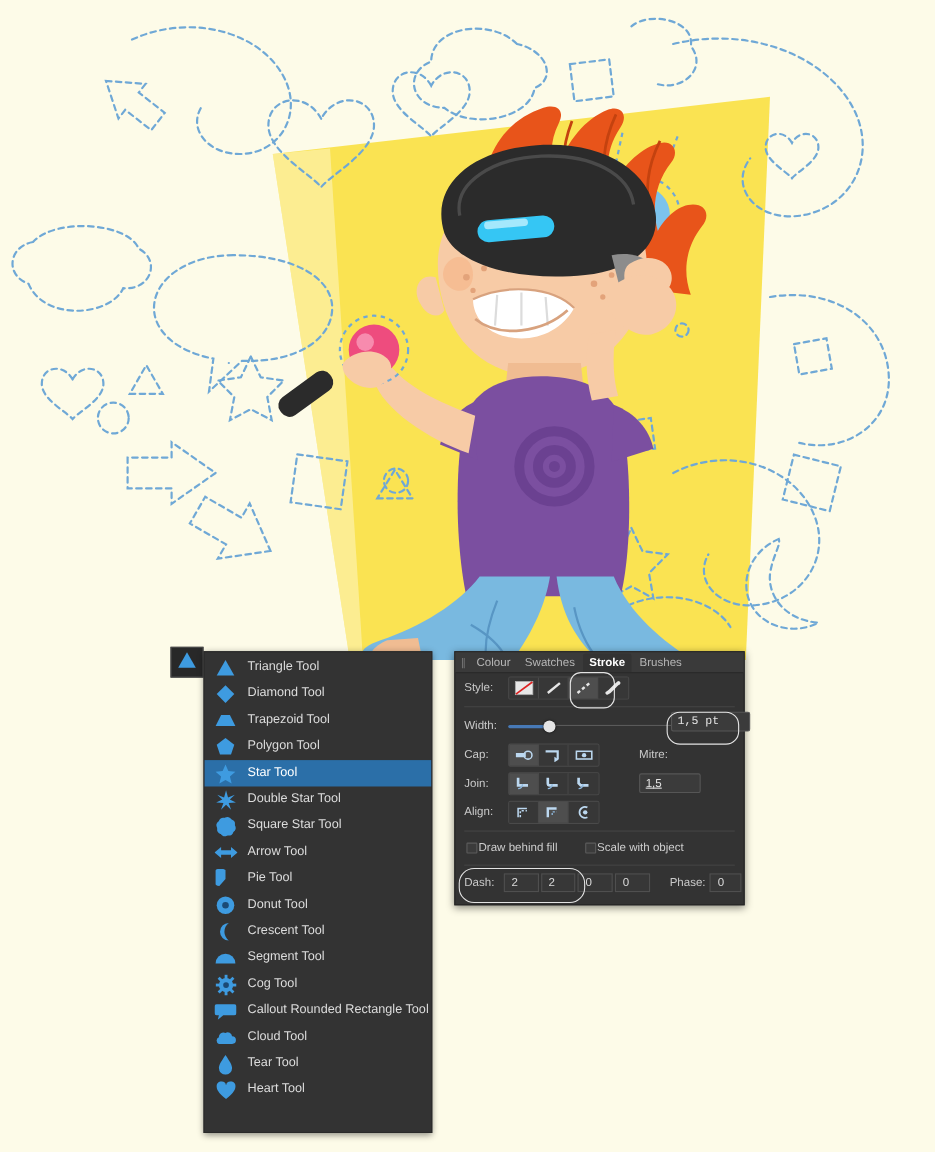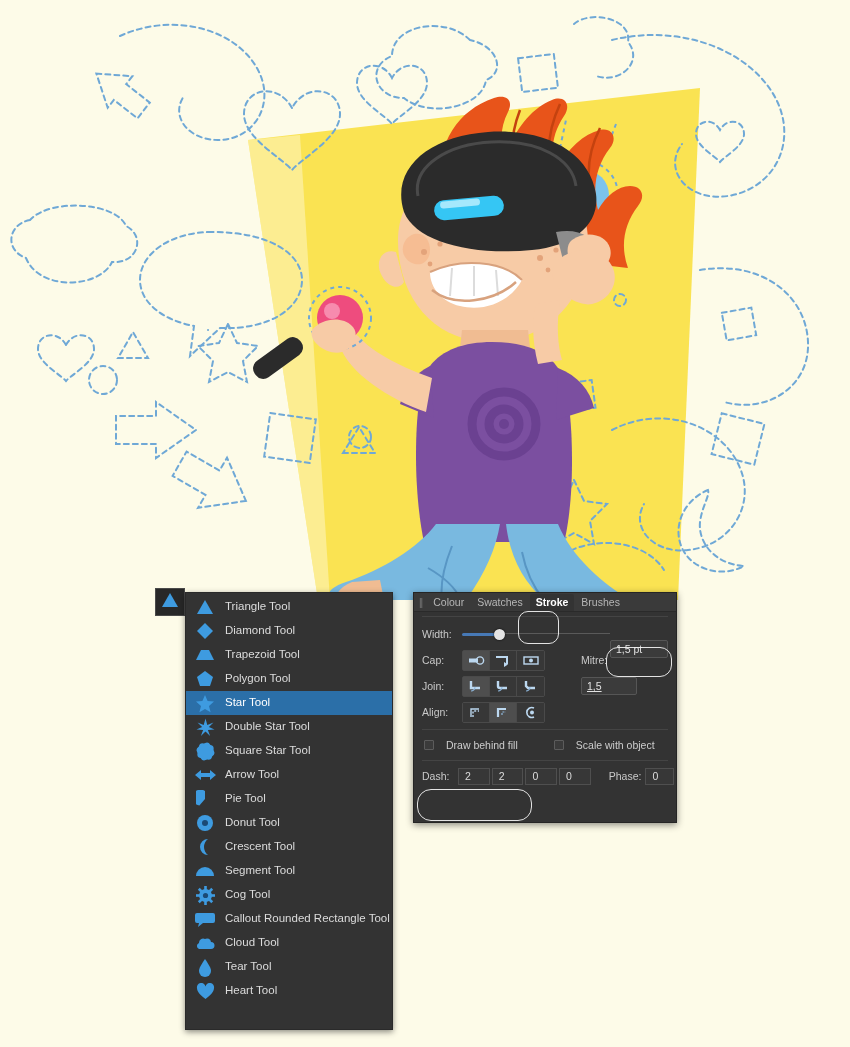--- a/index.html
+++ b/index.html
@@ -90,21 +90,21 @@
     color: #e3e3e3; font-size: 10.5px; height: 18px;
     display: flex; align-items: center; padding: 0 5px;
   }
 
   
   .ring {
     position: absolute; border: 1.6px solid #f2f2f2; border-radius: 13px;
     pointer-events: none; opacity: .92;
   }
 
-  .chk-row { display: flex; align-items: center; height: 22px; padding-left: 10px; gap: 12px; }
+  .chk-row { display: flex; align-items: center; height: 22px; padding-left: 10px; gap: 1px; }
   .cbox { width: 10px; height: 10px; background: #3b3b3b; border: 1px solid #5c5c5c; border-radius: 1px; flex: 0 0 10px; }
   .chk-txt { color: #cdcdcd; font-size: 10.5px; }
 
   #dash-row { display: flex; align-items: center; height: 22px; padding-left: 8px; gap: 0; }
   .dashfield {
     width: 38px; height: 17px; background: #373737; border: 1px solid #4f4f4f;
     color: #dcdcdc; font-size: 10.5px; display: flex; align-items: center; padding-left: 6px;
     margin-right: 2px;
   }
 </style>
@@ -446,31 +446,58 @@
   <div id="stroke-panel">
 
     <div id="panel-tabs">
       <span class="grip">||</span>
       <span class="tab">Colour</span>
       <span class="tab">Swatches</span>
       <span class="tab active">Stroke</span>
       <span class="tab">Brushes</span>
     </div>
 
+    <div class="row">
+      <span class="rlabel">Style:</span>
+      <div class="btn-group">
+        <div class="sbtn">
+          <svg width="17" height="13" viewBox="0 0 17 13">
+              <rect x="0.5" y="0.5" width="16" height="12" fill="#e8e8e8" stroke="#aaa"></rect>
+              <line x1="1" y1="12" x2="16" y2="1" stroke="#d22" stroke-width="1.6"></line>
+            </svg>
+          </div>
+        <div class="sbtn">
+          <svg width="17" height="13" viewBox="0 0 17 13">
+              <line x1="3" y1="11" x2="14" y2="2" stroke="#e6e6e6" stroke-width="2.2"></line>
+            </svg>
+          </div>
+        <div class="sbtn on">
+          <svg width="17" height="13" viewBox="0 0 17 13">
+              <line x1="3" y1="11" x2="14" y2="2" stroke="#e6e6e6" stroke-width="2.2" stroke-dasharray="3 2.4"></line>
+            </svg>
+          </div>
+        <div class="sbtn">
+          <svg width="17" height="13" viewBox="0 0 17 13">
+              <path d="M3,11 C7,9 9,5 13,2" stroke="#e6e6e6" stroke-width="3.2" fill="none" stroke-linecap="round"></path>
+              <circle cx="13.5" cy="2" r="1.6" fill="#e6e6e6"></circle>
+            </svg>
+          </div>
+      </div>
+    </div>
 
     <div class="sep"></div>
 
     <div class="row" id="width-row">
       <span class="rlabel">Width:</span>
       <div class="slider-wrap">
         <div class="track-fill"></div>
         <div class="track-rest"></div>
         <div class="knob"></div>
       </div>
-      <div class="numfield" style="position:absolute; left:196px; top:19px; width:58px; justify-content:flex-start;">1,5 pt</div>
+      <div class="numfield" style="position:absolute; left:196px; top:0; width:72px; justify-content:flex-start;font-family:Liberation Mono, monospace;">1,5 pt</div>
     </div>
 
     <div class="row">
       <span class="rlabel">Cap:</span>
       <div class="btn-group">
         <div class="sbtn on">
           <svg width="18" height="13" viewBox="0 0 18 13">
               <path d="M2,6.5 h9" stroke="#bcd8f0" stroke-width="4"></path>
               <circle cx="13" cy="6.5" r="3.6" fill="none" stroke="#bcd8f0" stroke-width="1.4"></circle>
             </svg>

